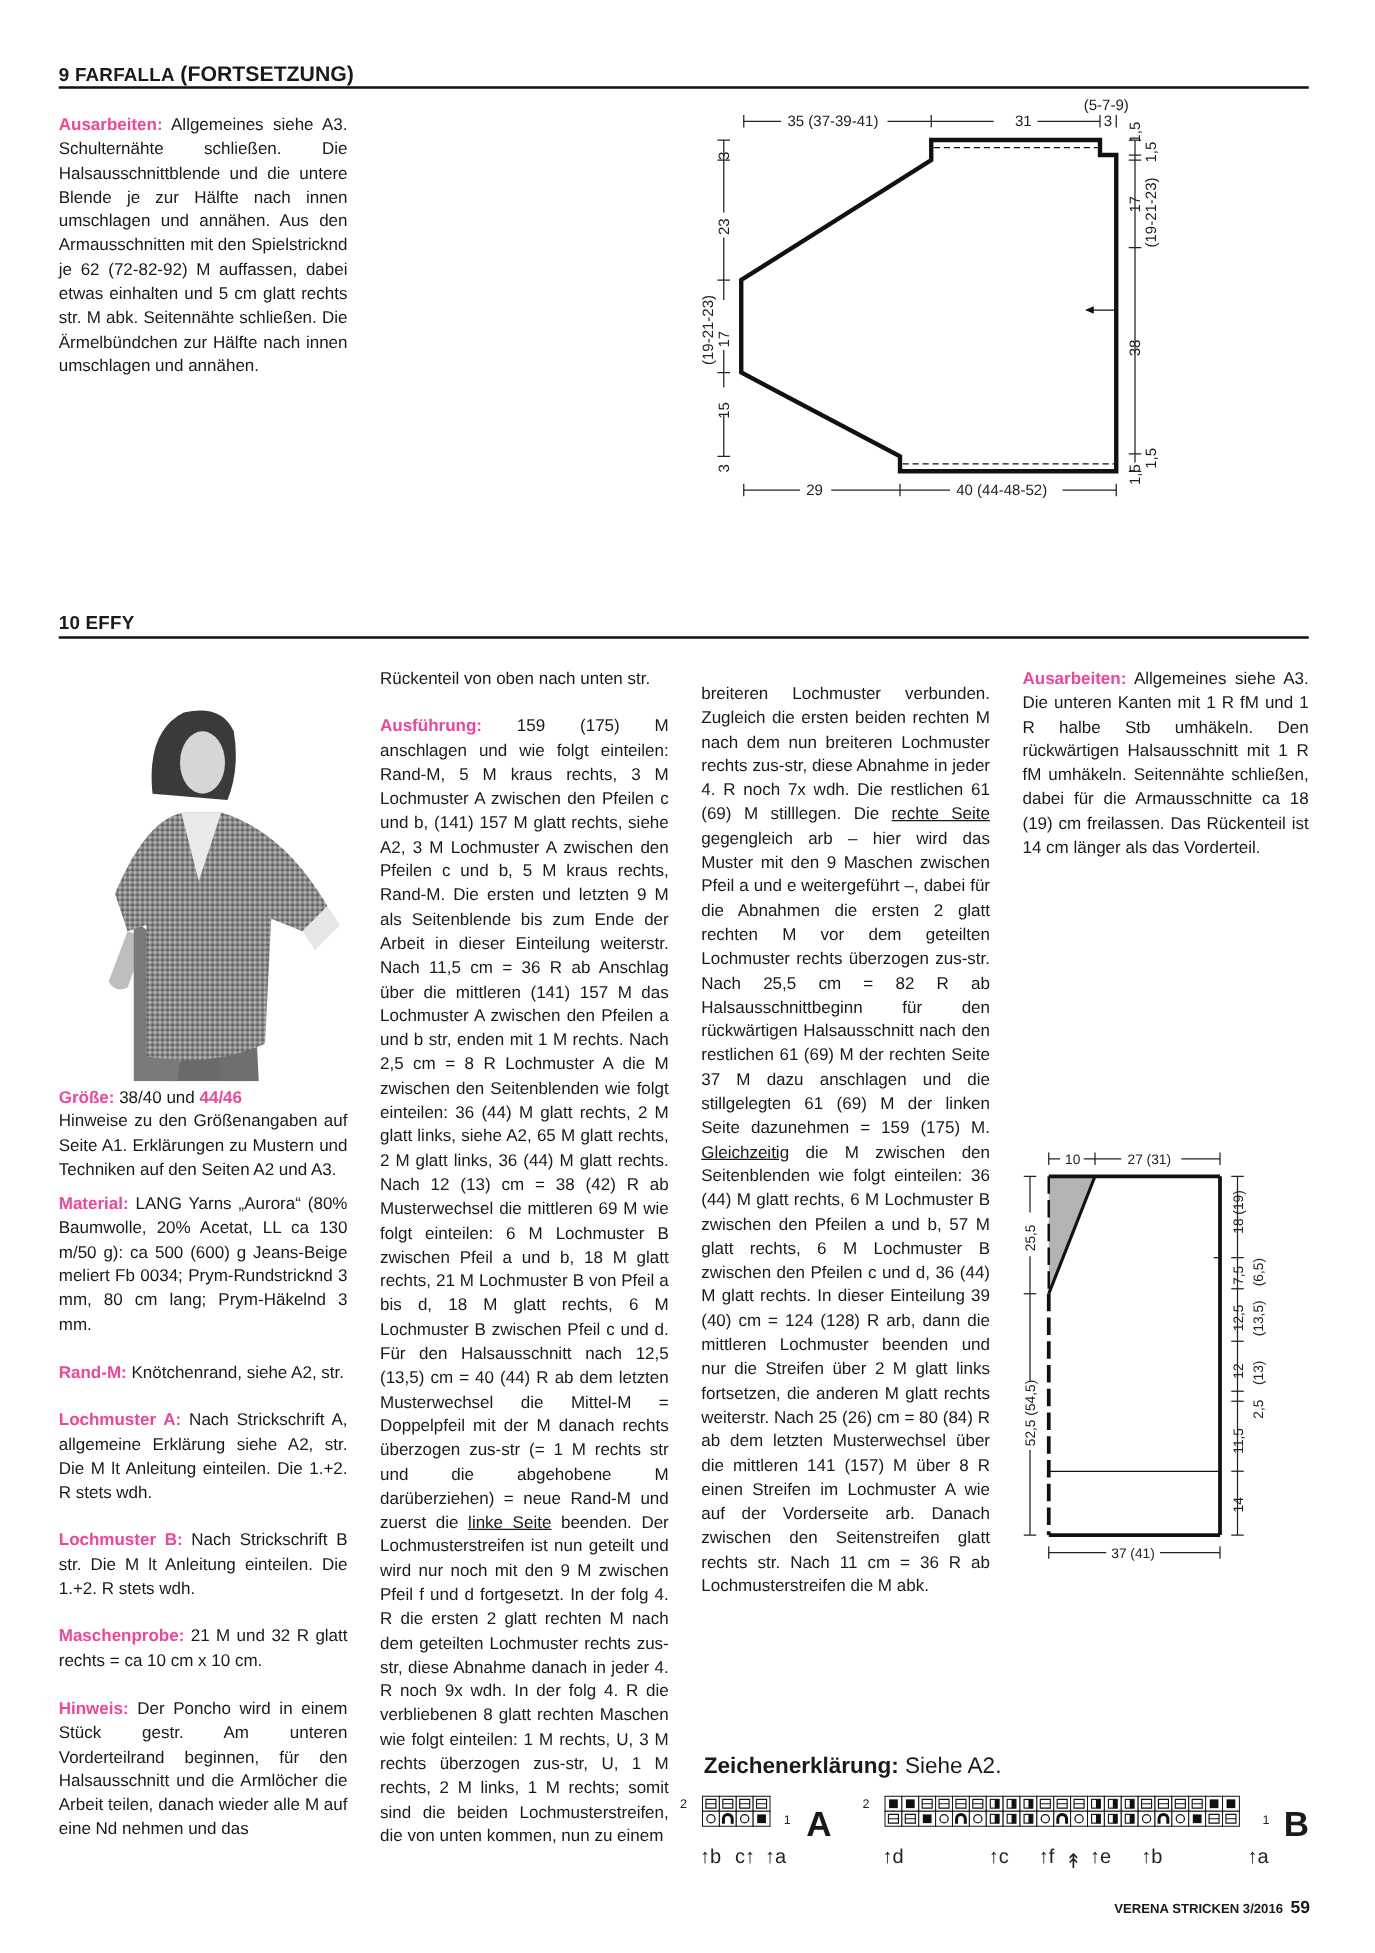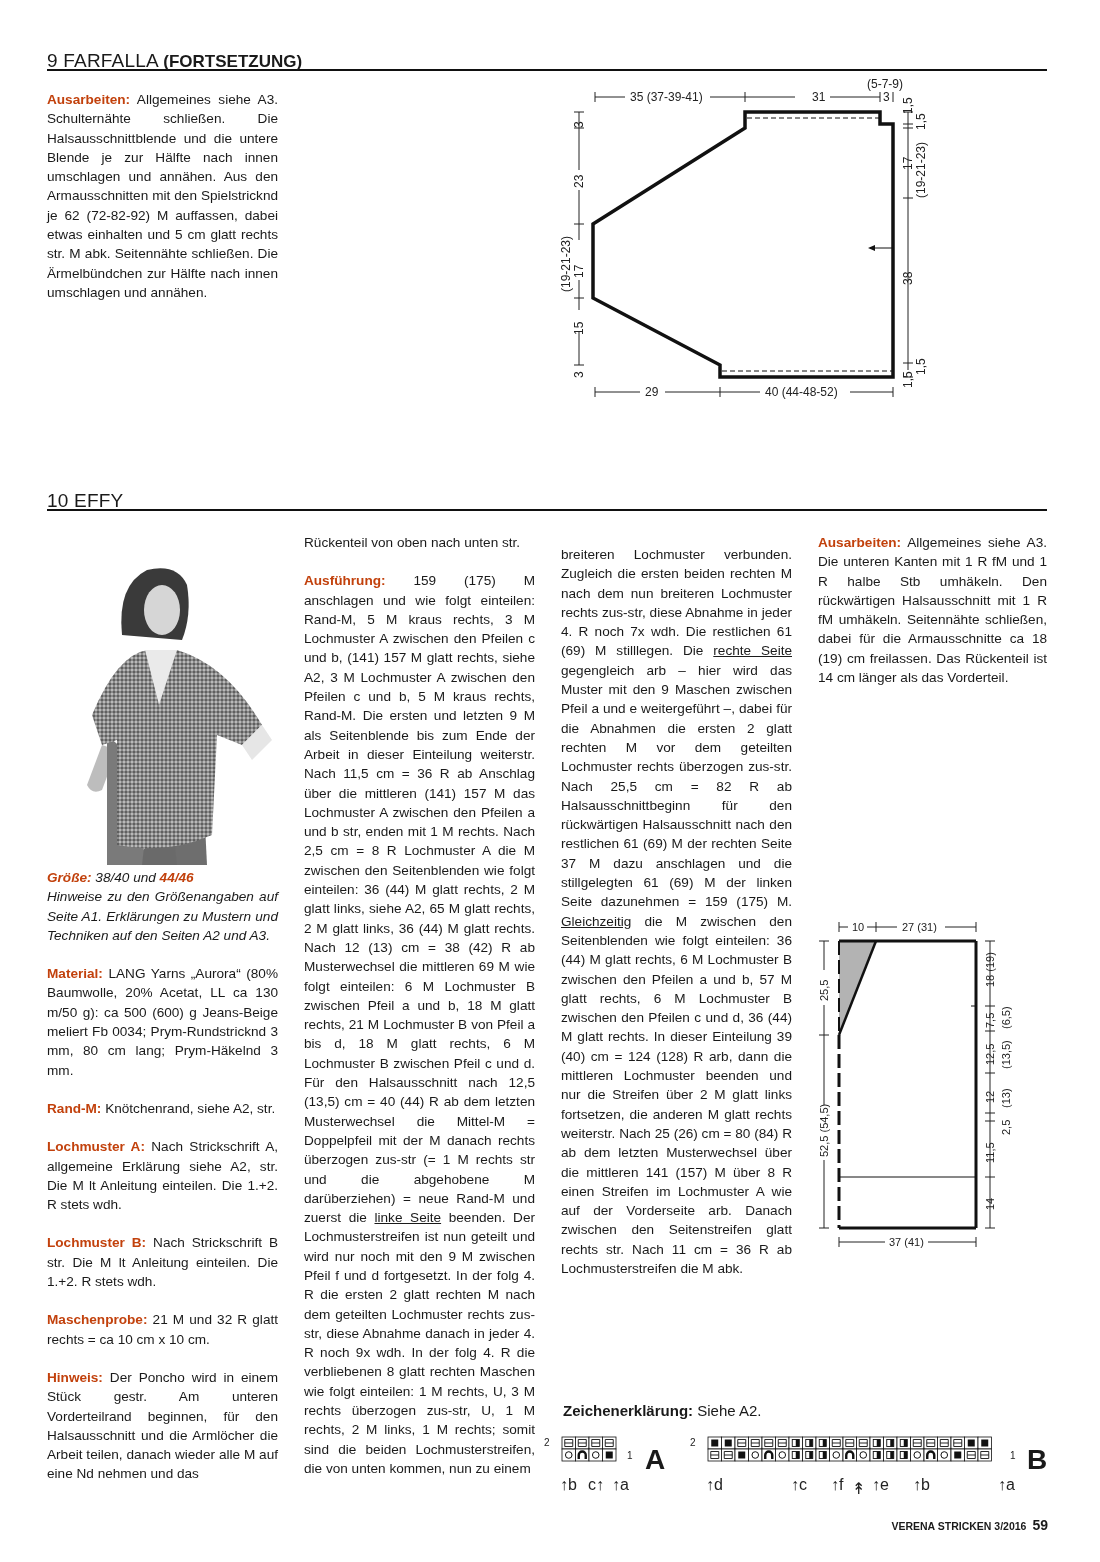--- a/index.html
+++ b/index.html
@@ -1,27 +1,27 @@
 <!DOCTYPE html>
 <html><head>
   <meta charset="utf-8">
   <style>
     * { box-sizing: border-box; margin: 0; padding: 0; }
     html, body { width: 1100px; height: 1562px; background: #fff; }
     body { position: relative; font-family: "Liberation Sans", "DejaVu Sans", sans-serif; color: #1a1a1a; overflow: hidden; }
     .section-head { position: absolute; left: 47px; width: 1000px; border-bottom: 2px solid #111; }
-    .section-head .num { font-weight: normal; font-size: 19px; letter-spacing: 0.2px; }
+    .section-head .num { font-weight: bold; font-size: 15px; letter-spacing: 0.2px; }
     .section-head .sub { font-weight: bold; font-size: 17px; }
     .col { position: absolute; font-size: 13.6px; line-height: 19.3px; text-align: justify; hyphens: manual; }
     .col p { margin-bottom: 19px; }
-    .col b { font-weight: bold; color: #c2410c; }
+    .col b { font-weight: bold; color: #ec4899; }
     .u { text-decoration: underline; }
     .photo { position: absolute; left: 47px; top: 525px; width: 235px; height: 340px; background: #fff; }
     svg text { font-family: "Liberation Sans", "DejaVu Sans", sans-serif; fill: #222; }
-    .legend-label { position: absolute; left: 563px; top: 1402px; font-size: 15px; }
+    .legend-label { position: absolute; left: 563px; top: 1402px; font-size: 18px; }
     .chart-letter { position: absolute; font-weight: bold; font-size: 28px; }
     .footer { position: absolute; right: 52px; top: 1517px; font-size: 10.5px; font-weight: bold; }
     .footer .pg { font-size: 14px; margin-left: 6px; }
   </style>
 </head>
 <body>
 
 <div class="section-head" style="top:50px; height:21px;">
   <span class="num">9 FARFALLA</span>
   <span class="sub">(FORTSETZUNG)</span>
@@ -112,21 +112,21 @@
     <path d="M100,320 L85,340 L150,340 L145,320 Z" fill="#6a6a6a"></path>
     <path d="M60,210 L60,340 L95,340 L105,250 Z" fill="#7a7a7a"></path>
     <path d="M120,250 L130,340 L160,340 L155,240 Z" fill="#6e6e6e"></path>
     <path d="M45,190 Q70,130 100,125 L130,125 Q180,140 215,200 L195,220 L170,210 L165,310 Q120,330 70,320 L70,215 L55,220 Z" fill="url(#knit)"></path>
     <path d="M98,125 L112,180 L130,125 Z" fill="#eaeaea"></path>
     <path d="M195,220 L215,200 L225,215 L205,235 Z" fill="#e6e6e6"></path>
   </svg>
 </div>
 
 <div class="col" style="left:47px; top:868px; width:231px;">
-  <p style="margin-bottom:19px;font-style:italic;">
+  <p style="margin-bottom:8px;">
     <b>Größe:</b><span> 38/40 und </span><b>44/46</b><br>
     <span>Hinweise zu den Größenangaben auf Seite A1. Erklärungen zu Mustern und Techniken auf den Seiten A2 und A3.</span>
   </p>
   <p><b>Material:</b><span> LANG Yarns „Aurora“ (80% Baumwolle, 20% Acetat, LL ca 130 m/50 g): ca 500 (600) g Jeans-Beige meliert Fb 0034; Prym-Rundstricknd 3 mm, 80 cm lang; Prym-Häkelnd 3 mm.</span></p>
   <p><b>Rand-M:</b><span> Knötchenrand, siehe A2, str.</span></p>
   <p><b>Lochmuster A:</b><span> Nach Strickschrift A, allgemeine Erklärung siehe A2, str. Die M lt Anleitung einteilen. Die 1.+2. R stets wdh.</span></p>
   <p><b>Lochmuster B:</b><span> Nach Strickschrift B str. Die M lt Anleitung einteilen. Die 1.+2. R stets wdh.</span></p>
   <p><b>Maschenprobe:</b><span> 21 M und 32 R glatt rechts = ca 10 cm x 10 cm.</span></p>
   <p><b>Hinweis:</b><span> Der Poncho wird in einem Stück gestr. Am unteren Vorderteilrand beginnen, für den Halsausschnitt und die Armlöcher die Arbeit teilen, danach wieder alle M auf eine Nd nehmen und das</span></p>
 </div>

